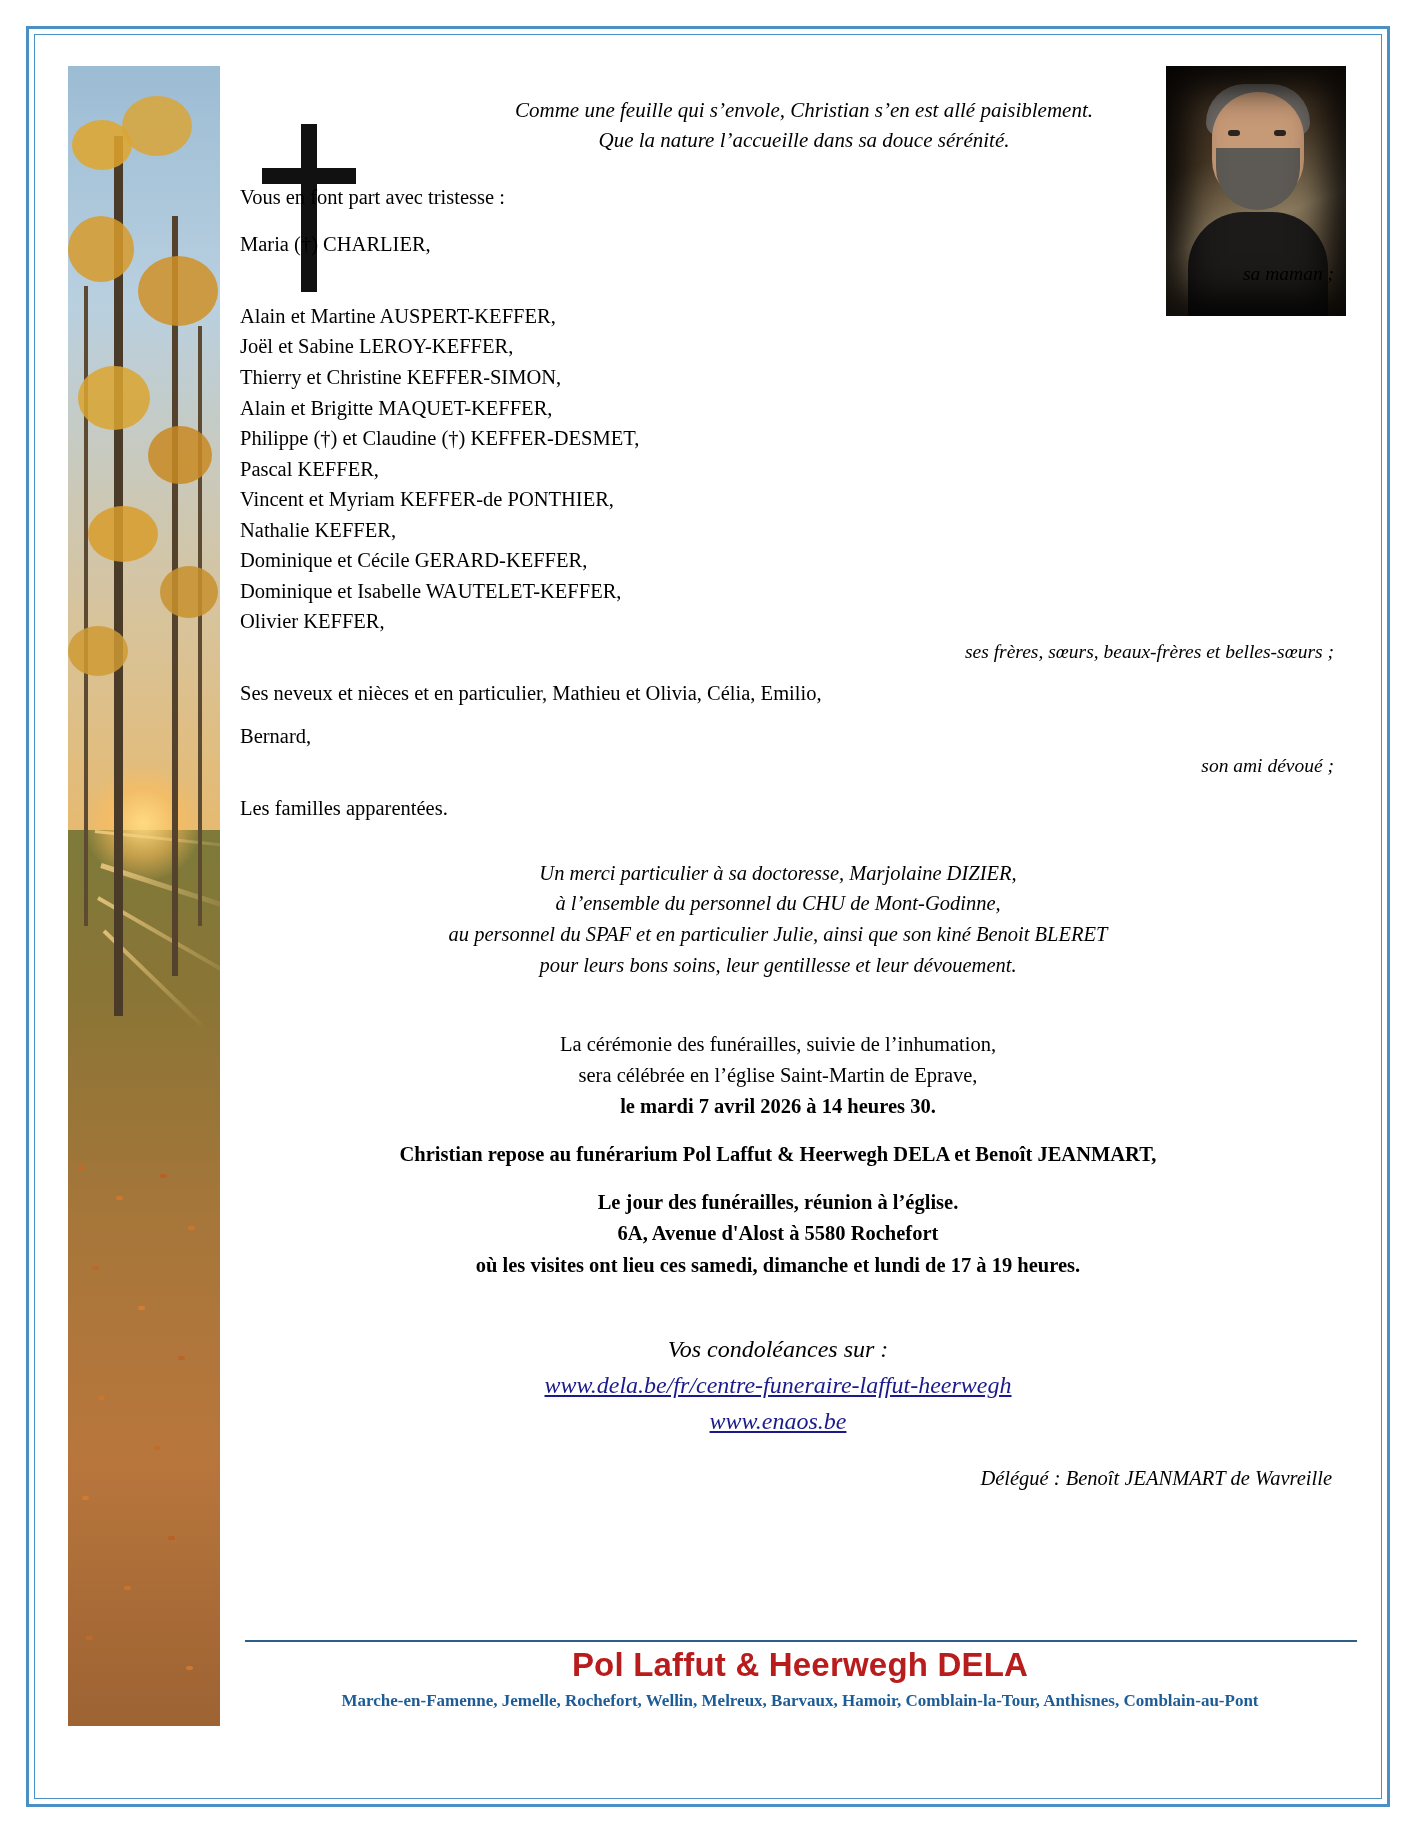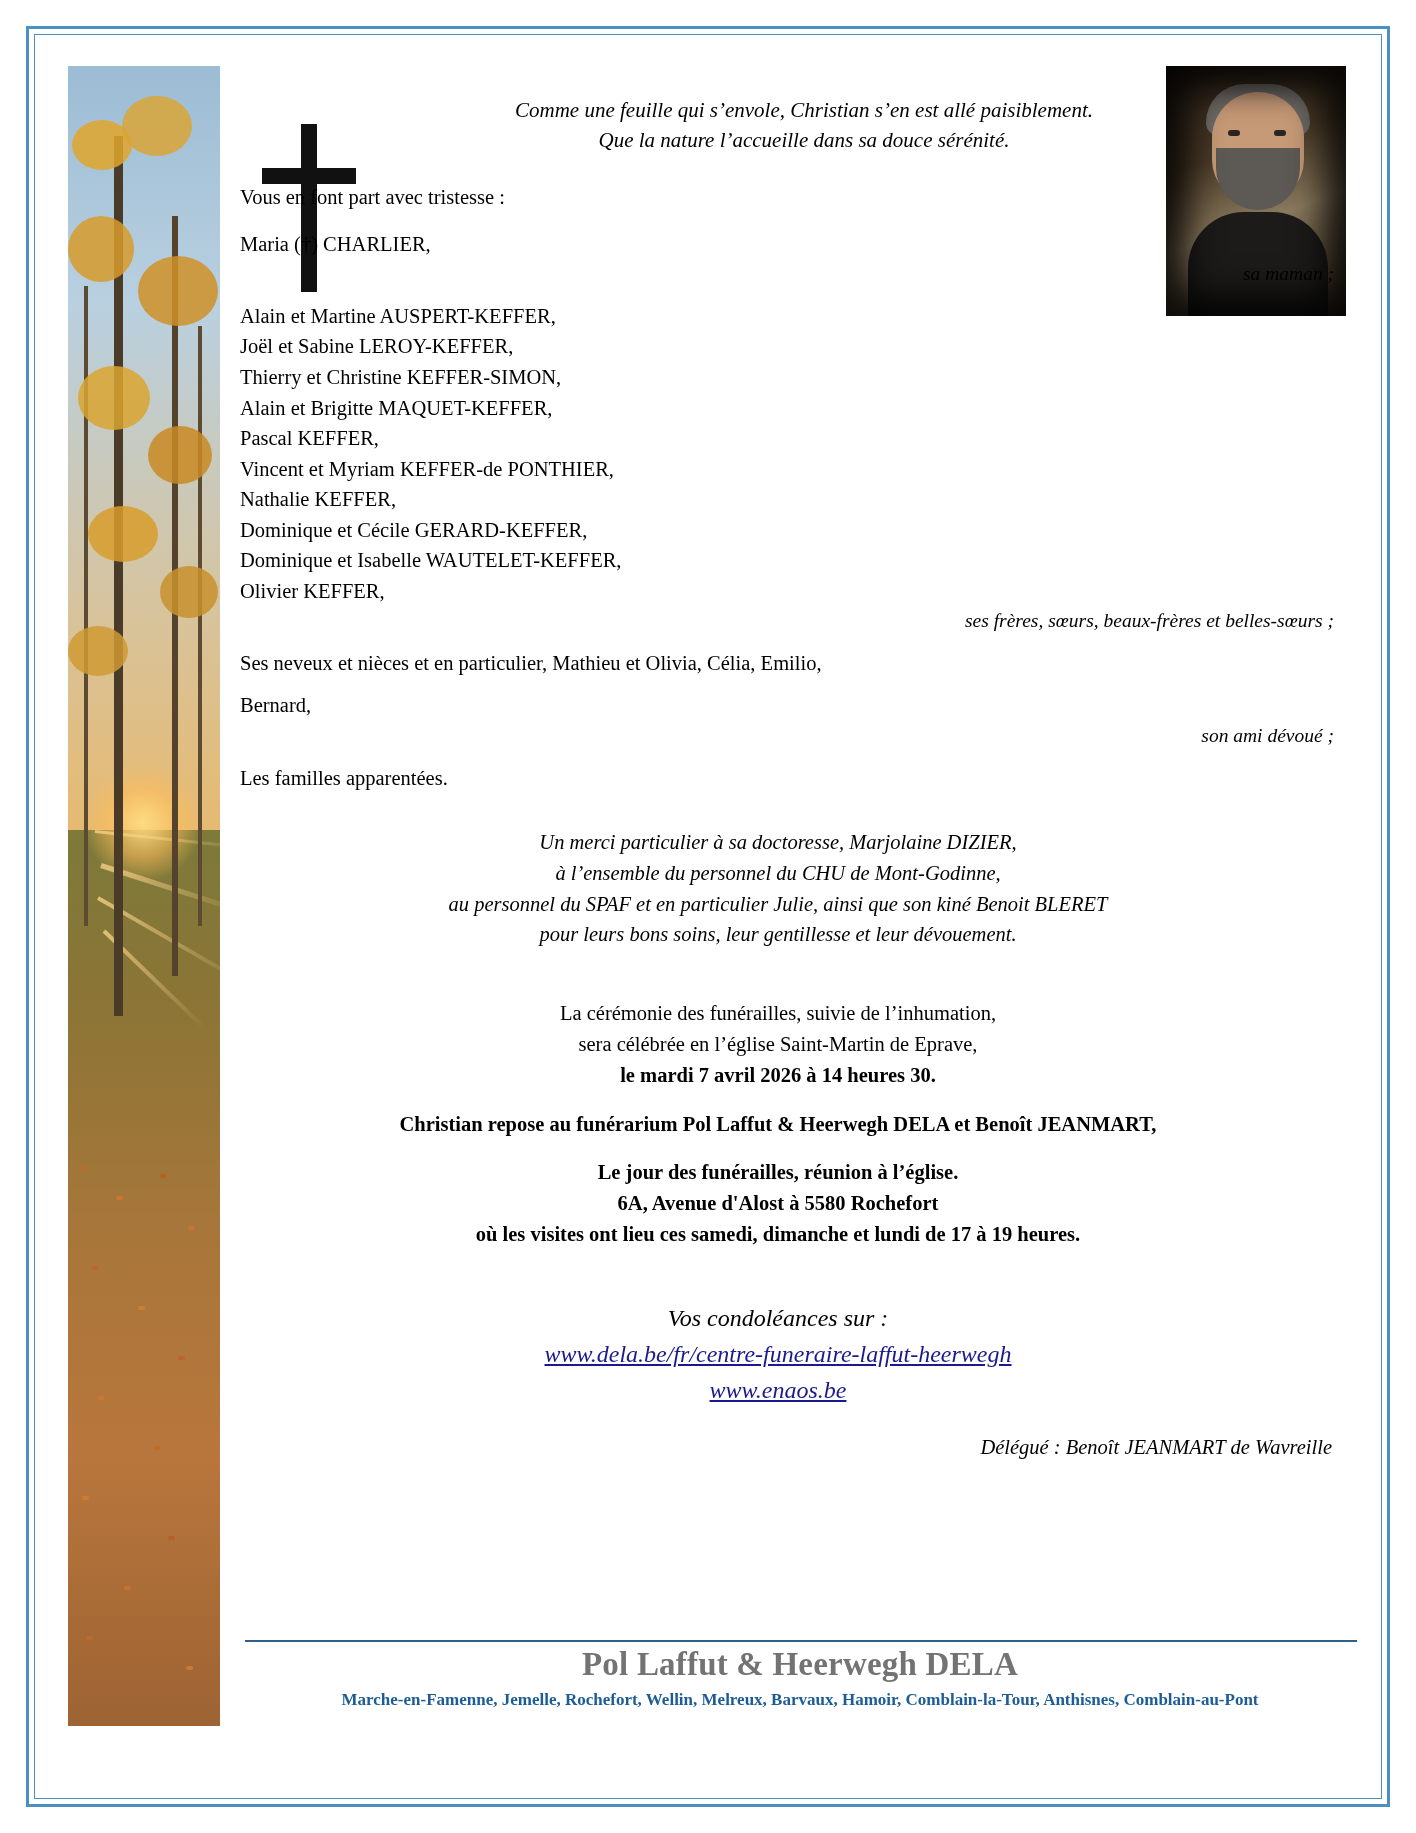--- a/index.html
+++ b/index.html
@@ -276,24 +276,24 @@
     background: #2e5f8a;
   }
   .footer-line1 {
     display: flex;
     align-items: baseline;
     justify-content: center;
     gap: 18px;
     white-space: nowrap;
   }
   .brand {
-    font-family: Liberation Serif, serif;
+    font-family: Liberation Sans, sans-serif;
     font-weight: bold;
     font-size: 33px;
-    color: #737373;
+    color: #b91c1c;
     letter-spacing: 0.2px;
   }
   .contact {
     font-family: "Liberation Serif", serif;
     font-weight: bold;
     font-size: 23px;
     color: #1d5c96;
   }
   .footer-cities {
     margin-top: 7px;
@@ -382,20 +382,21 @@
       <div class="name-line">Maria (†) CHARLIER,</div>
       <div class="rel">sa maman ;</div>
 
       <div class="gap-s"></div>
 
       <div>
         <div class="name-line">Alain et Martine AUSPERT-KEFFER,</div>
         <div class="name-line">Joël et Sabine LEROY-KEFFER,</div>
         <div class="name-line">Thierry et Christine KEFFER-SIMON,</div>
         <div class="name-line">Alain et Brigitte MAQUET-KEFFER,</div>
+        <div class="name-line">Philippe (†) et Claudine (†) KEFFER-DESMET,</div>
         <div class="name-line">Pascal KEFFER,</div>
         <div class="name-line">Vincent et Myriam KEFFER-de PONTHIER,</div>
         <div class="name-line">Nathalie KEFFER,</div>
         <div class="name-line">Dominique et Cécile GERARD-KEFFER,</div>
         <div class="name-line">Dominique et Isabelle WAUTELET-KEFFER,</div>
         <div class="name-line">Olivier KEFFER,</div>
       </div>
       <div class="rel">ses frères, sœurs, beaux-frères et belles-sœurs ;</div>
 
       <div class="gap-s"></div>

